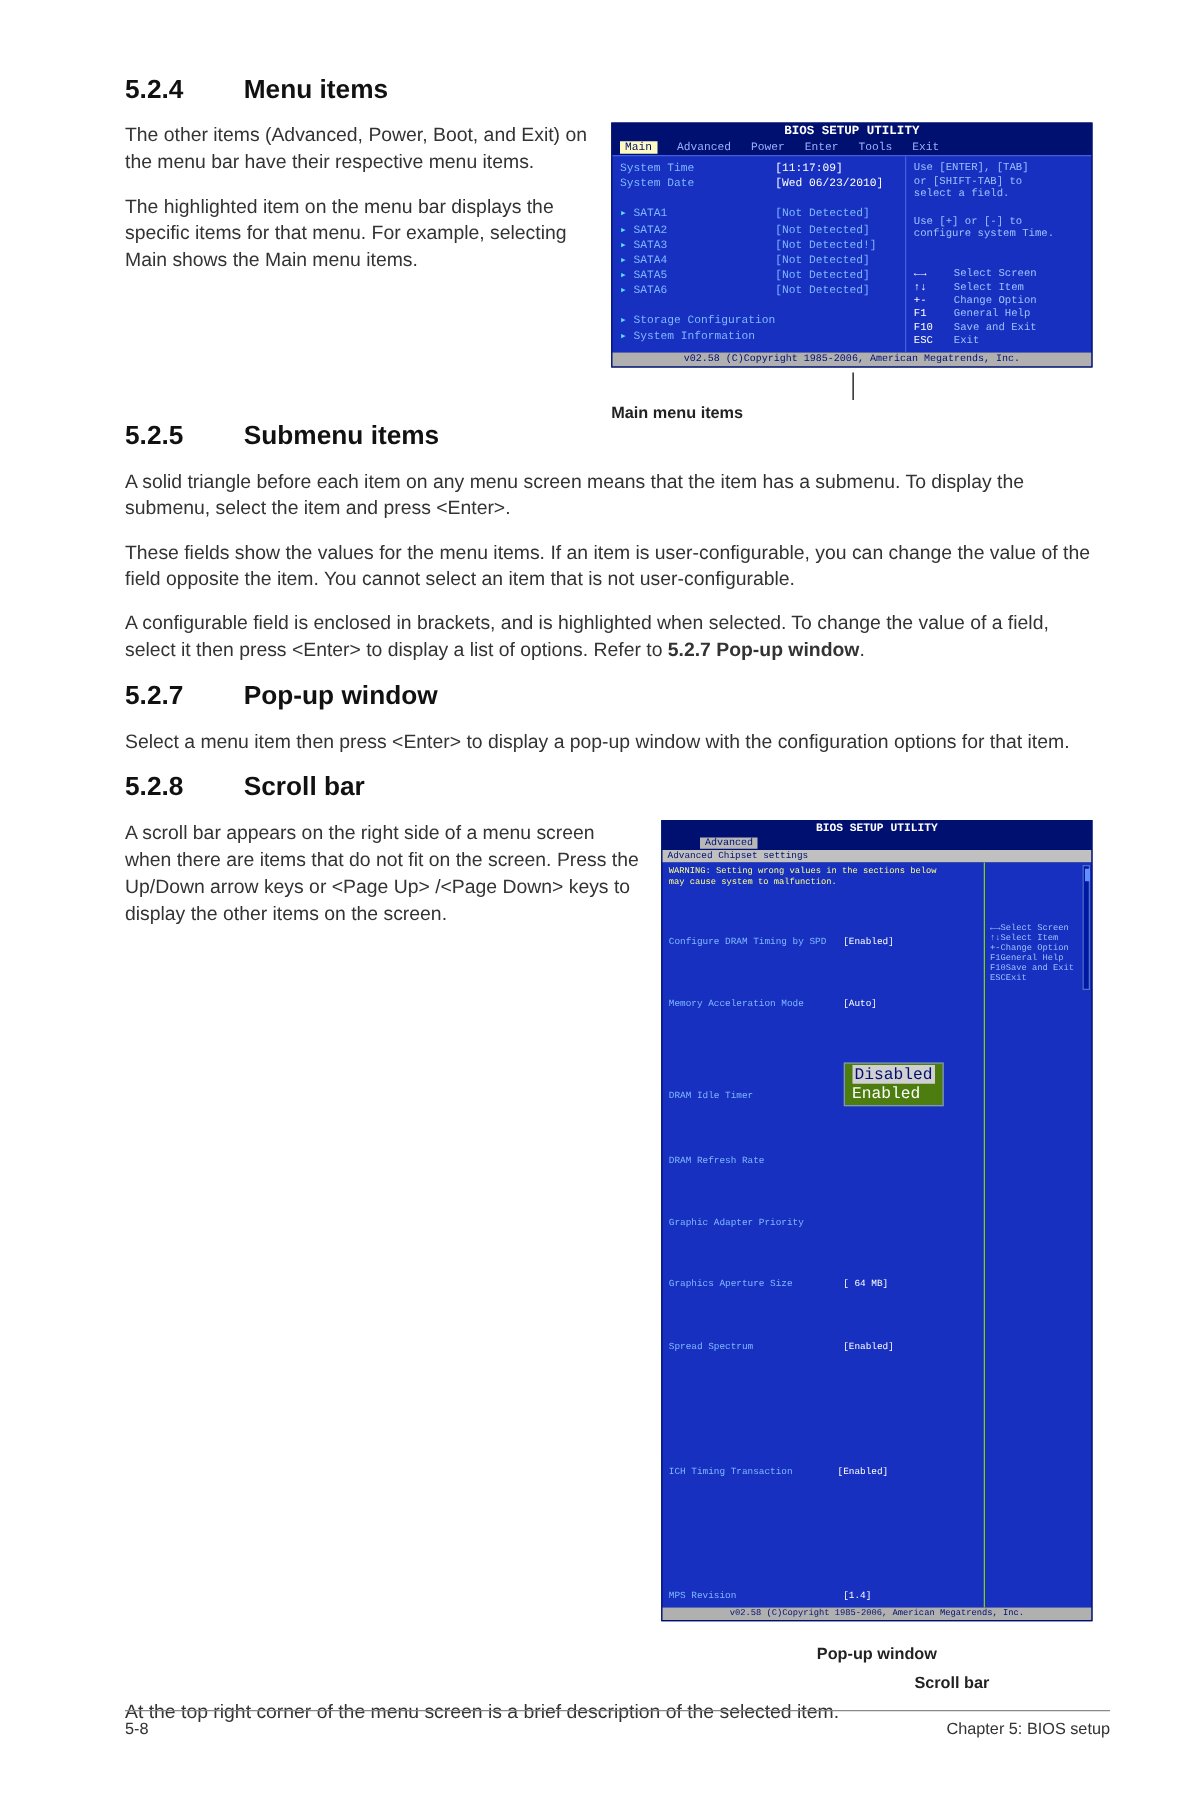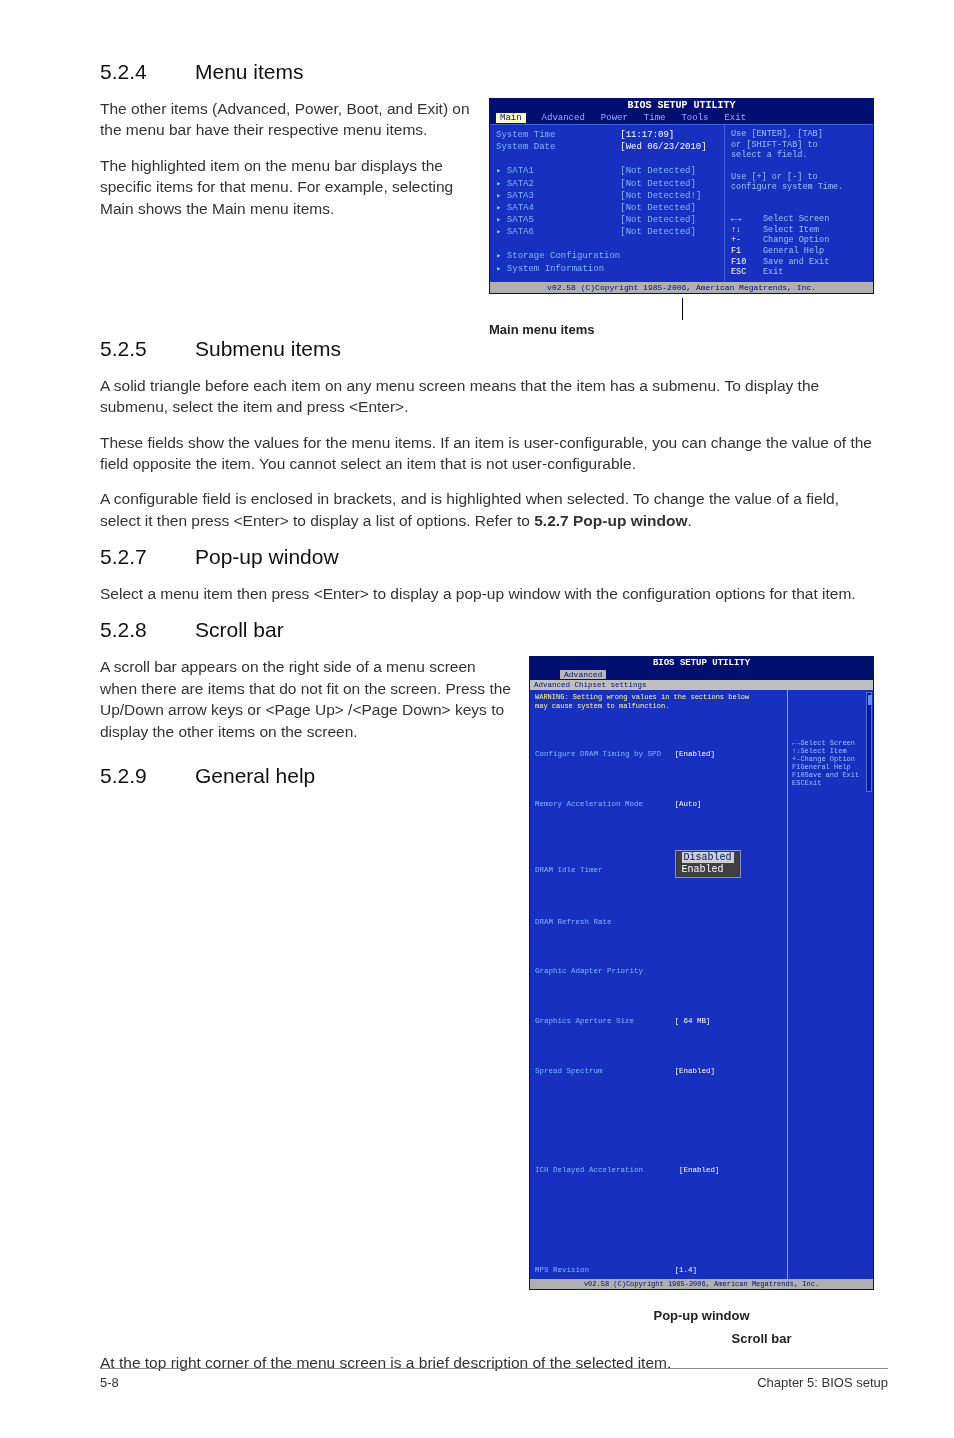--- a/index.html
+++ b/index.html
@@ -9,21 +9,21 @@
       height: 1438px;
       background: #fff;
       color: #222;
       position: relative;
     }
     .page {
       padding: 60px 80px 40px 100px;
     }
     h2 {
       font-size: 21px;
-      font-weight: normal;
+      font-weight: bold;
       margin-bottom: 14px;
       color: #111;
     }
     h2 .num { display:inline-block; width: 95px; }
     p {
       font-size: 15.5px;
       line-height: 1.38;
       margin-bottom: 14px;
       color: #333;
     }
@@ -164,25 +164,25 @@
       background:#c0c0c0;
       color:#001070;
       padding:1px 4px;
       font-size:7.5px;
     }
     .b2row { white-space:pre; color:#7fb8ff; line-height:1.3;margin-top:40px; }
     .b2row .val { color:#fff; }
     .warn { color:#ff8; font-size:7px; line-height:1.2; }
     .popup {
       display:inline-block;
-      background:#404040;
+      background:#4d7c0f;
       border:1px solid #8090d0;
       color:#fff;
       padding:1px 6px;
-      font-size:10px;
+      font-size:13px;
       line-height:1.2;
     }
     .popup .selopt { background:#d0d0d0; color:#001070; padding:0 2px; }
     .bios2 .footer {
       background: #b0b0b0;
       color: #001070;
       text-align: center;
       font-size: 7px;
       padding: 1px 0;
     }
@@ -229,21 +229,21 @@
       <p>The other items (Advanced, Power, Boot, and Exit) on the menu bar have their respective menu items.</p>
       <p>The highlighted item on the menu bar displays the specific items for that menu. For example, selecting Main shows the Main menu items.</p>
     </div>
     <div class="right">
       <div class="bios">
         <div class="title">BIOS SETUP UTILITY</div>
         <div class="menubar">
           <span class="sel">Main</span>
           <span>Advanced</span>
           <span>Power</span>
-          <span>Time</span>
+          <span>Enter</span>
           <span>Tools</span>
           <span>Exit</span>
         </div>
         <div class="body">
           <div class="leftpane">
             <div class="row"><span>System Time</span>            <span class="val">[11:17:09]</span></div>
             <div class="row"><span>System Date</span>            <span class="val">[Wed 06/23/2010]</span></div>
             <div class="row"> </div>
             <div class="row"><span class="tri"></span><span>SATA1</span>                <span>[Not Detected]</span></div>
             <div class="row"><span class="tri"></span><span>SATA2</span>                <span>[Not Detected]</span></div>
@@ -296,44 +296,41 @@
   </h2>
   <p>Select a menu item then press &lt;Enter&gt; to display a pop-up window with the configuration options for that item.</p>
 
   <h2>
     <span class="num">5.2.8</span><span>Scroll bar</span>
   </h2>
 
   <div class="two-col">
     <div class="left">
       <p>A scroll bar appears on the right side of a menu screen when there are items that do not fit on the screen. Press the Up/Down arrow keys or &lt;Page Up&gt; /&lt;Page Down&gt; keys to display the other items on the screen.</p>
-      <h2 style="margin-top:22px;">
-        <span class="num">5.2.9</span><span>General help</span>
-      </h2>
     </div>
     <div class="right fig2-wrap">
       <div class="bios2">
         <div class="title">BIOS SETUP UTILITY</div>
         <div class="menubar">
           <span class="sel">Advanced</span>
         </div>
         <div class="b2sub">Advanced Chipset settings</div>
         <div class="body2">
           <div class="leftpane2">
             <div class="warn">WARNING: Setting wrong values in the sections below</div>
             <div class="warn">         may cause system to malfunction.</div>
             <div class="b2row"><span>Configure DRAM Timing by SPD</span>   <span class="val">[Enabled]</span></div>
             <div class="b2row"><span>Memory Acceleration Mode</span>       <span class="val">[Auto]</span></div>
             <div class="b2row"><span>DRAM Idle Timer</span>                <span class="popup"><span class="selopt">Disabled</span><br><span>Enabled</span></span></div>
             <div class="b2row"><span>DRAM Refresh Rate</span></div>
             <div class="b2row"><span>Graphic Adapter Priority</span></div>
             <div class="b2row"><span>Graphics Aperture Size</span>         <span class="val">[ 64 MB]</span></div>
             <div class="b2row"><span>Spread Spectrum</span>                <span class="val">[Enabled]</span></div>
             <div class="b2row"> </div>
-            <div class="b2row"><span>ICH Delayed Acceleration</span>        <span class="val">[Enabled]</span></div>
+            <div class="b2row"><span>ICH Timing Transaction</span>        <span class="val">[Enabled]</span></div>
             <div class="b2row"> </div>
             <div class="b2row"><span>MPS Revision</span>                   <span class="val">[1.4]</span></div>
           </div>
           <div class="rightpane2">
             <div class="scrollbar-vis"></div>
             <div style="height:46px"></div>
             <div class="helprow"><span class="helpkey">←→</span><span>Select Screen</span></div>
             <div class="helprow"><span class="helpkey">↑↓</span><span>Select Item</span></div>
             <div class="helprow"><span class="helpkey">+-</span><span>Change Option</span></div>
             <div class="helprow"><span class="helpkey">F1</span><span>General Help</span></div>

